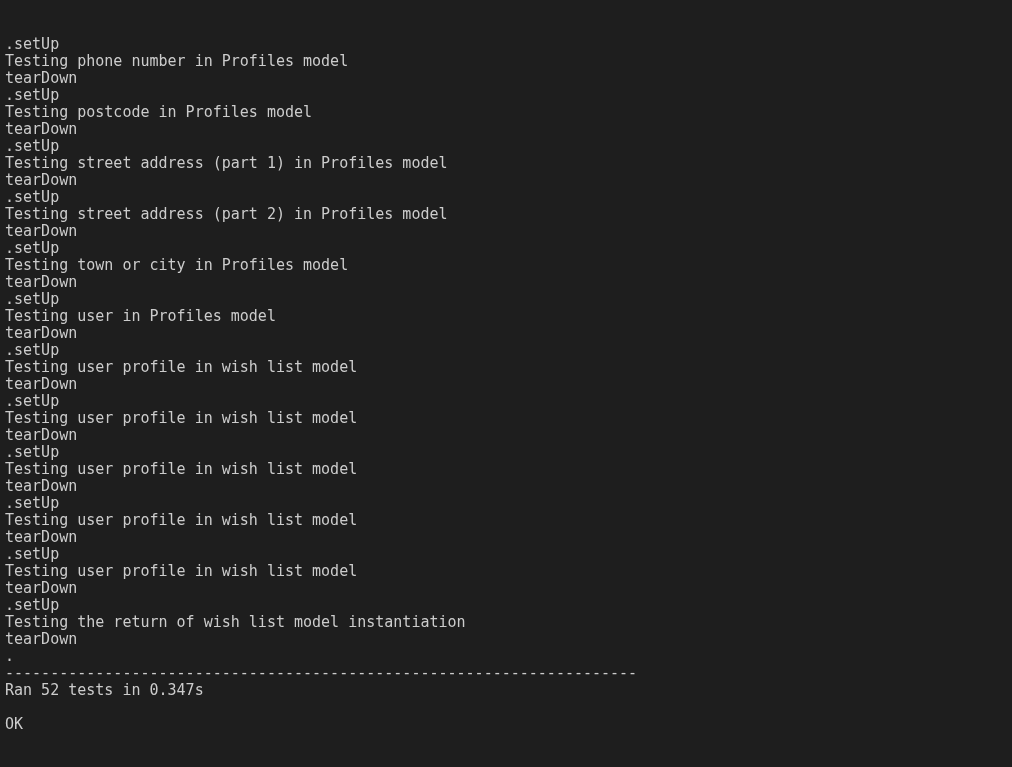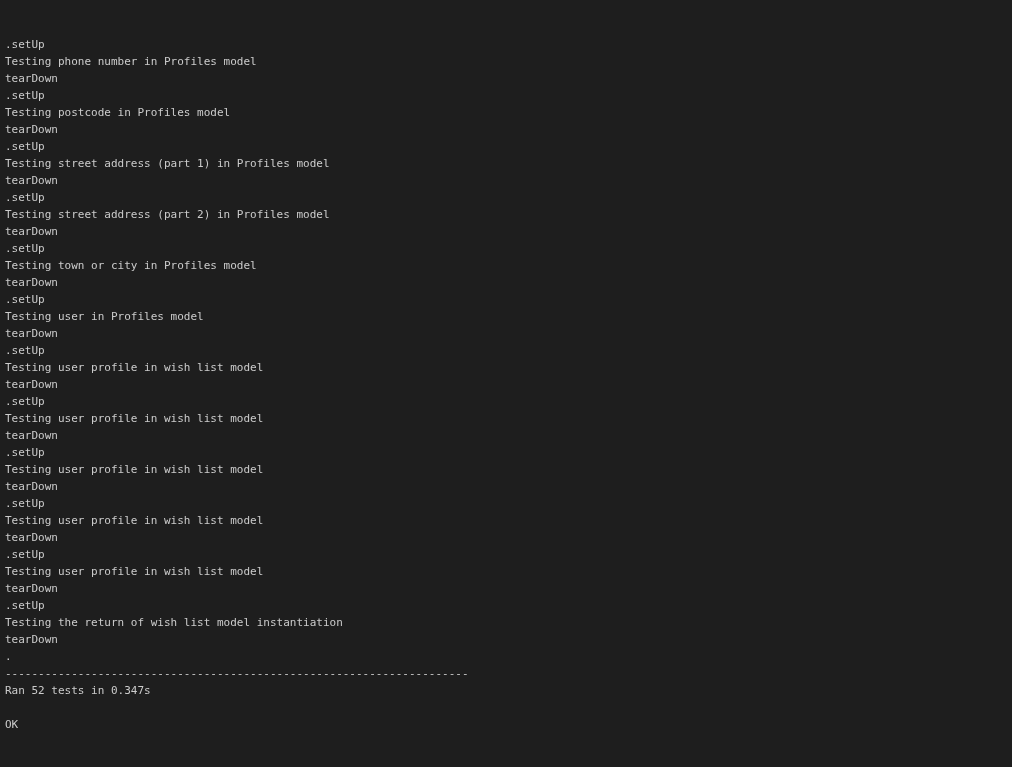--- a/index.html
+++ b/index.html
@@ -12,21 +12,21 @@
     height: 767px;
     overflow: hidden;
     font-family: "DejaVu Sans Mono", "Liberation Mono", monospace;
   }
   #terminal {
     width: 1012px;
     height: 767px;
     background: #1e1e1e;
     color: #cccccc;
     font-family: "DejaVu Sans Mono", "Liberation Mono", monospace;
-    font-size: 11px;
+    font-size: 15px;
     line-height: 17px;
     padding: 2px 0 0 5px;
     box-sizing: border-box;
     overflow: hidden;
     white-space: pre;
     letter-spacing: 0px;
   }
   .line {
     height: 17px;
     line-height: 17px;

